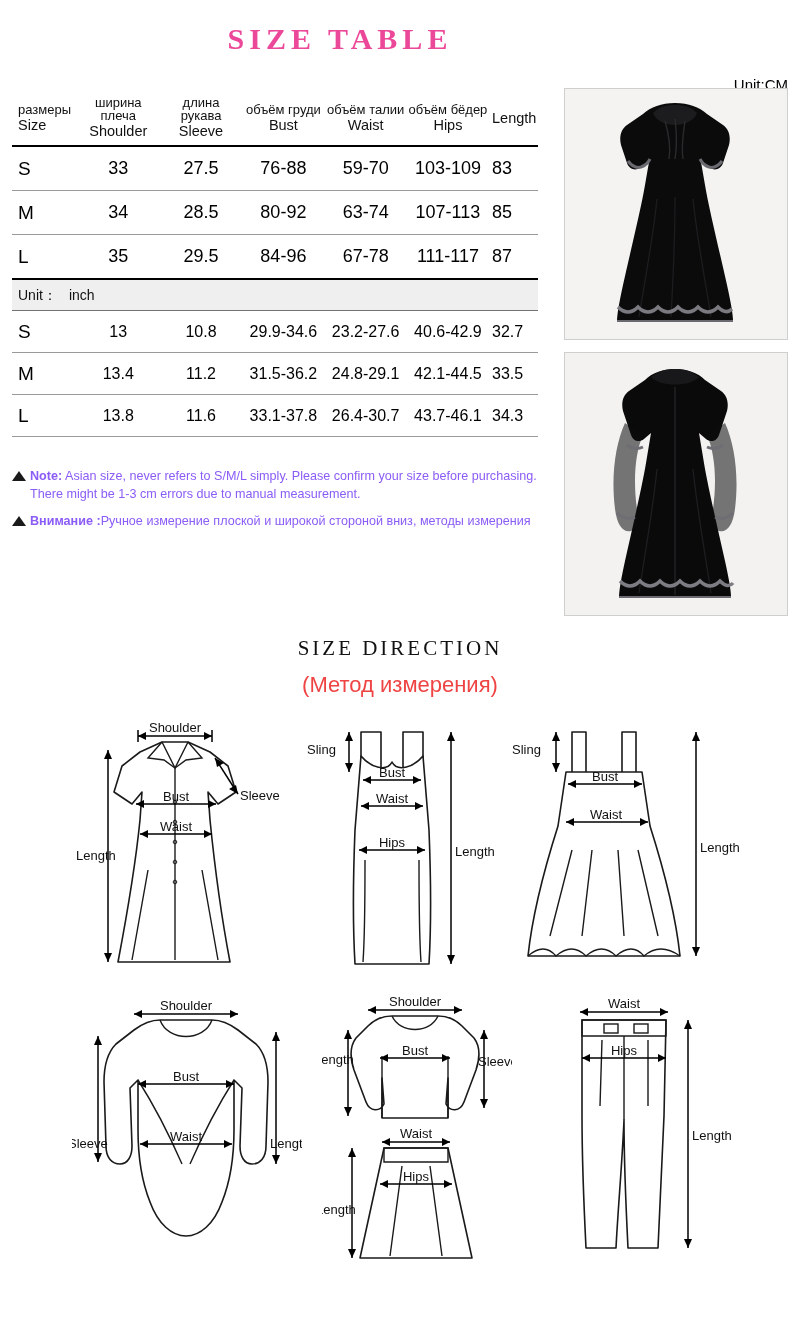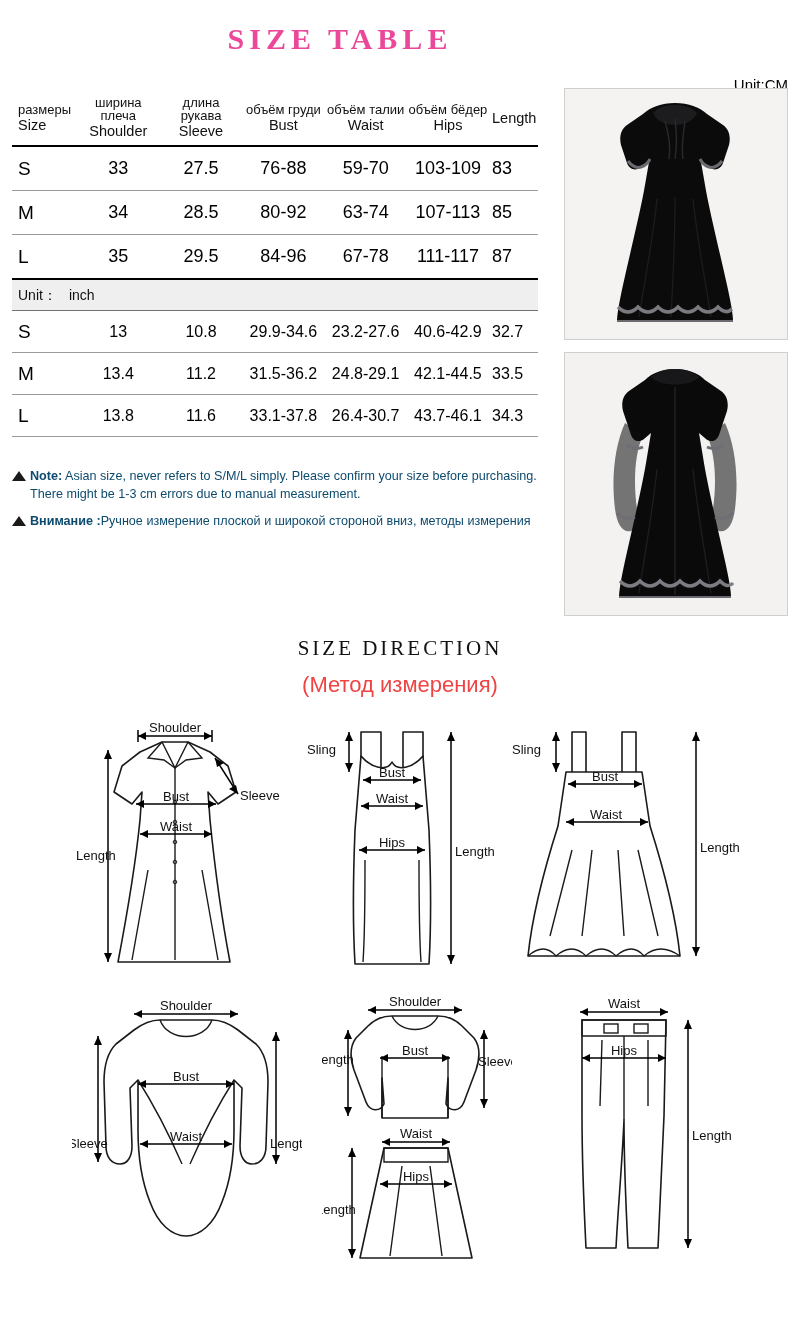--- a/index.html
+++ b/index.html
@@ -116,21 +116,21 @@
   .photo-2 { top: 352px; right: 12px; width: 222px; height: 262px; }
 
   
   .notes {
     position: absolute;
     top: 468px;
     left: 10px;
     width: 540px;
     font-size: 12.6px;
     line-height: 17.5px;
-    color: #0c4a6e;
+    color: #8b5cf6;
   }
   .note-line { position: relative; padding-left: 20px; margin-bottom: 10px; }
   .note-line .tri {
     position: absolute;
     left: 2px;
     top: 3px;
     width: 0; height: 0;
     border-left: 7px solid transparent;
     border-right: 7px solid transparent;
     border-bottom: 10px solid #1a1a1a;

